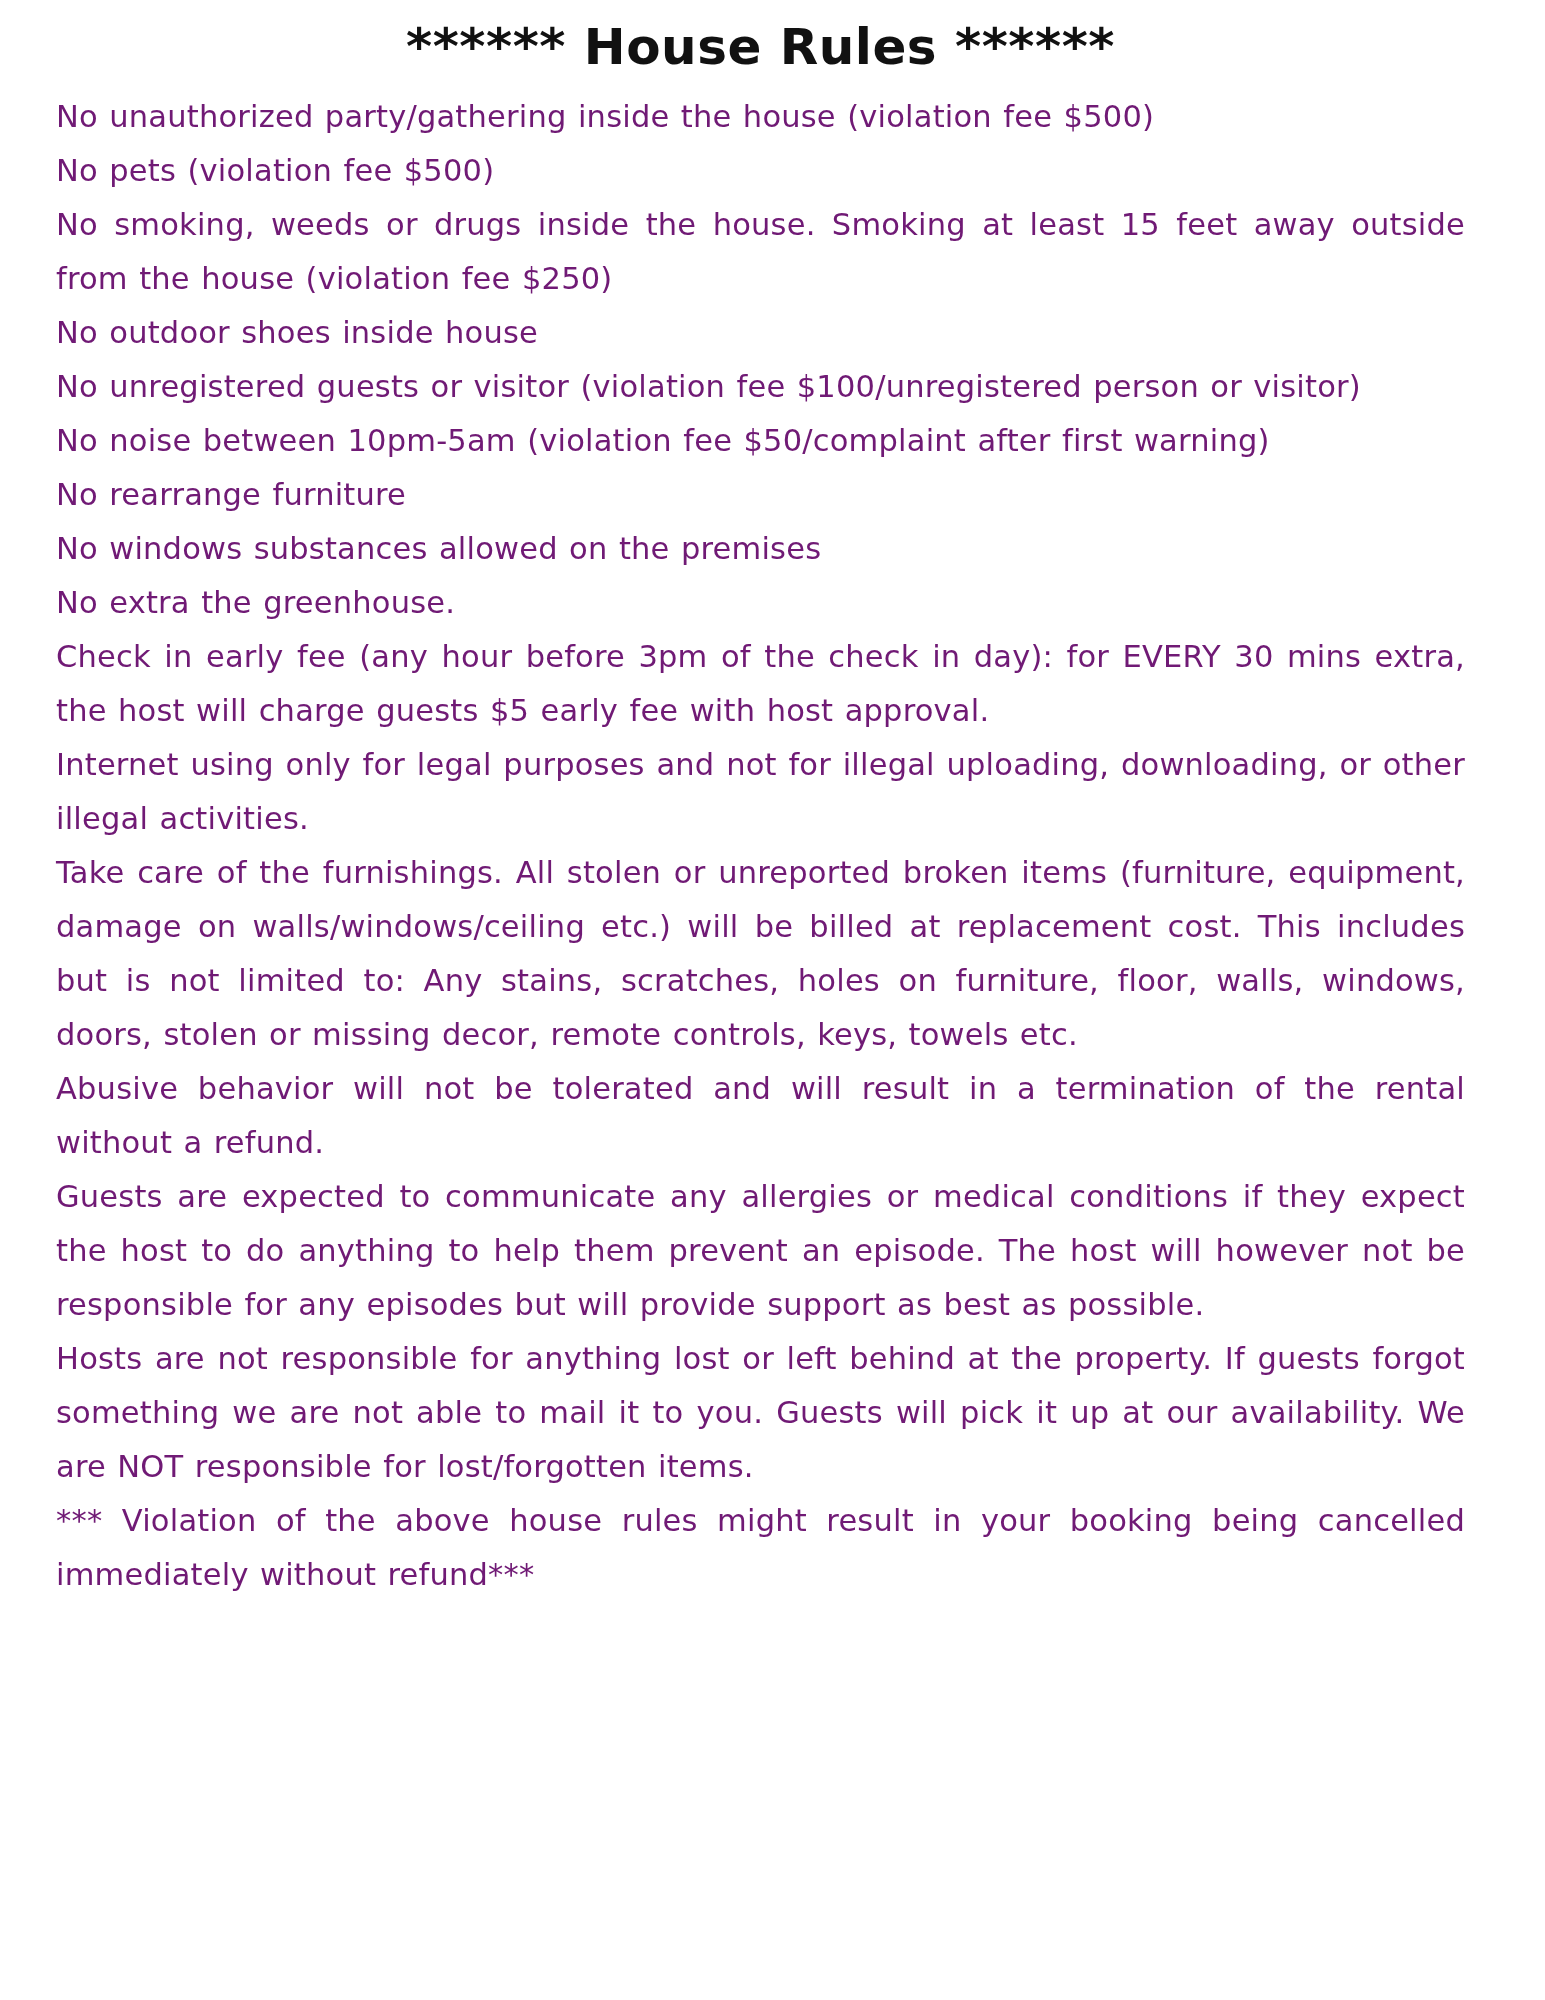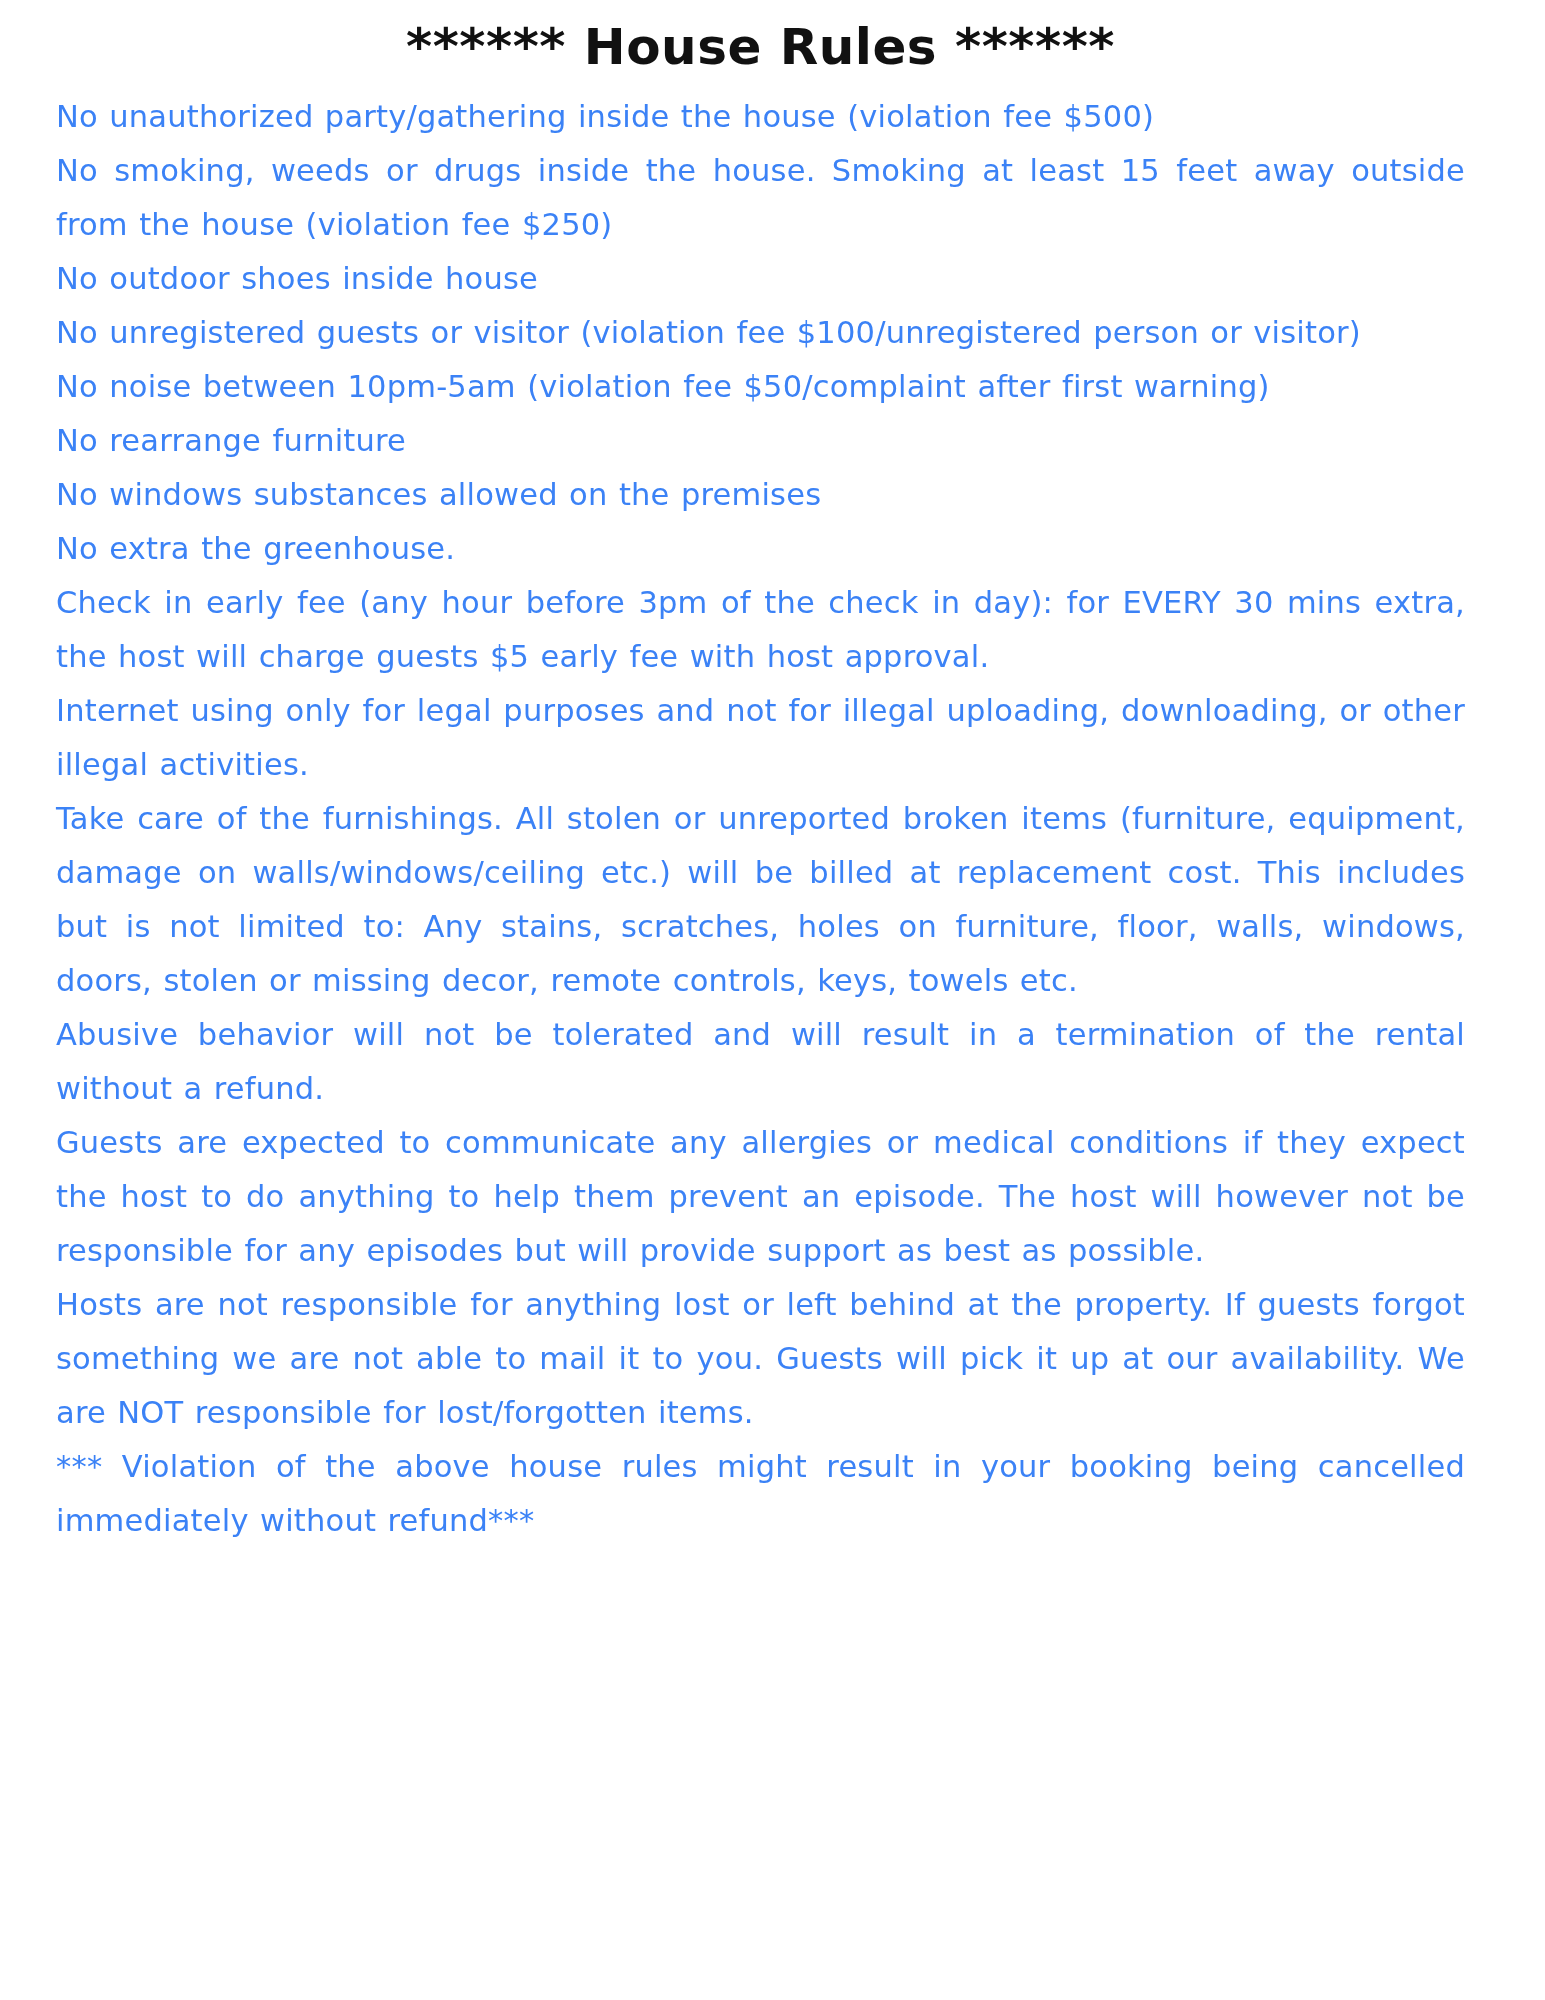--- a/index.html
+++ b/index.html
@@ -30,30 +30,31 @@
     color: #111111;
     white-space: nowrap;
   }
   .rules p {
     margin: 0;
     font-size: 30.5px;
     line-height: 54px;
     text-align: justify;
     letter-spacing: 0.2px;
     word-spacing: 1.5px;
-    color: #3b82f6;
+    color: #701a75;
   }
 </style>
 </head>
 <body>
 
 <div class="page">
   <h1 class="title">****** House Rules ******</h1>
   <div class="rules">
     <p>No unauthorized party/gathering inside the house (violation fee $500)</p>
+    <p>No pets (violation fee $500)</p>
     <p>No smoking, weeds or drugs inside the house. Smoking at least 15 feet away outside from the house (violation fee $250)</p>
     <p>No outdoor shoes inside house</p>
     <p>No unregistered guests or visitor (violation fee $100/unregistered person or visitor)</p>
     <p>No noise between 10pm-5am (violation fee $50/complaint after first warning)</p>
     <p>No rearrange furniture</p>
     <p>No windows substances allowed on the premises</p>
     <p>No extra the greenhouse.</p>
     <p>Check in early fee (any hour before 3pm of the check in day): for EVERY 30 mins extra, the host will charge guests $5 early fee with host approval.</p>
     <p>Internet using only for legal purposes and not for illegal uploading, downloading, or other illegal activities.</p>
     <p>Take care of the furnishings. All stolen or unreported broken items (furniture, equipment, damage on walls/windows/ceiling etc.) will be billed at replacement cost. This includes but is not limited to: Any stains, scratches, holes on furniture, floor, walls, windows, doors, stolen or missing decor, remote controls, keys, towels etc.</p>

